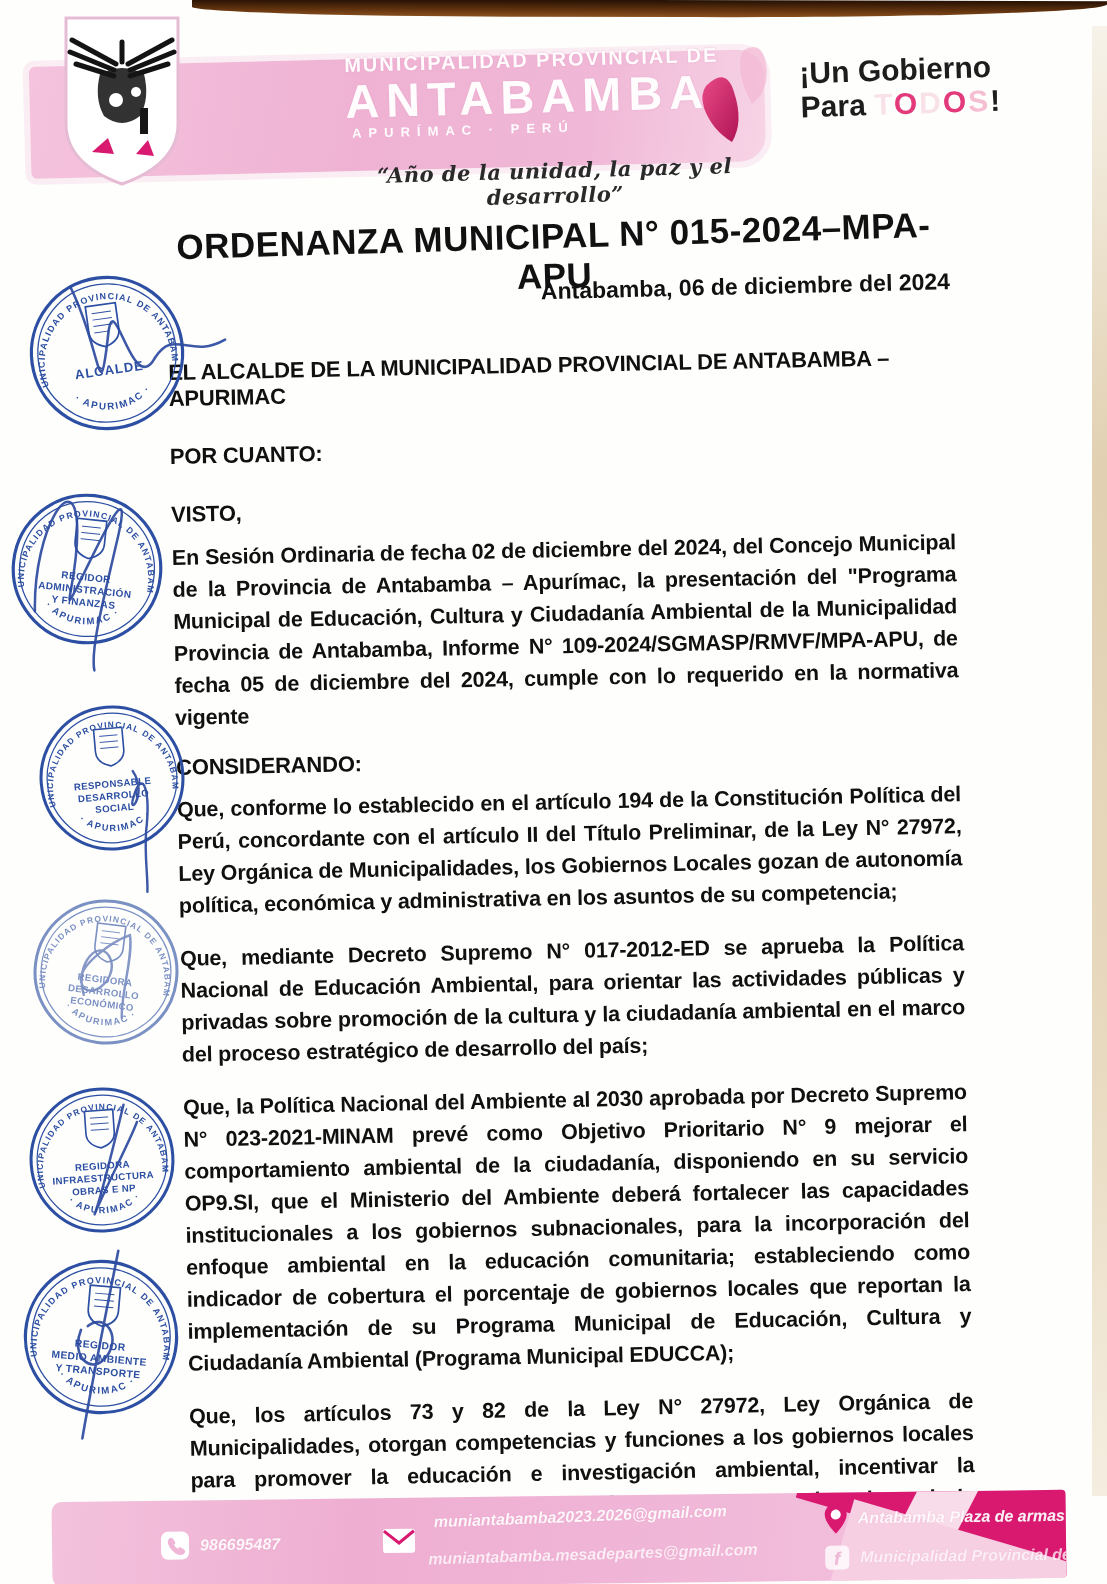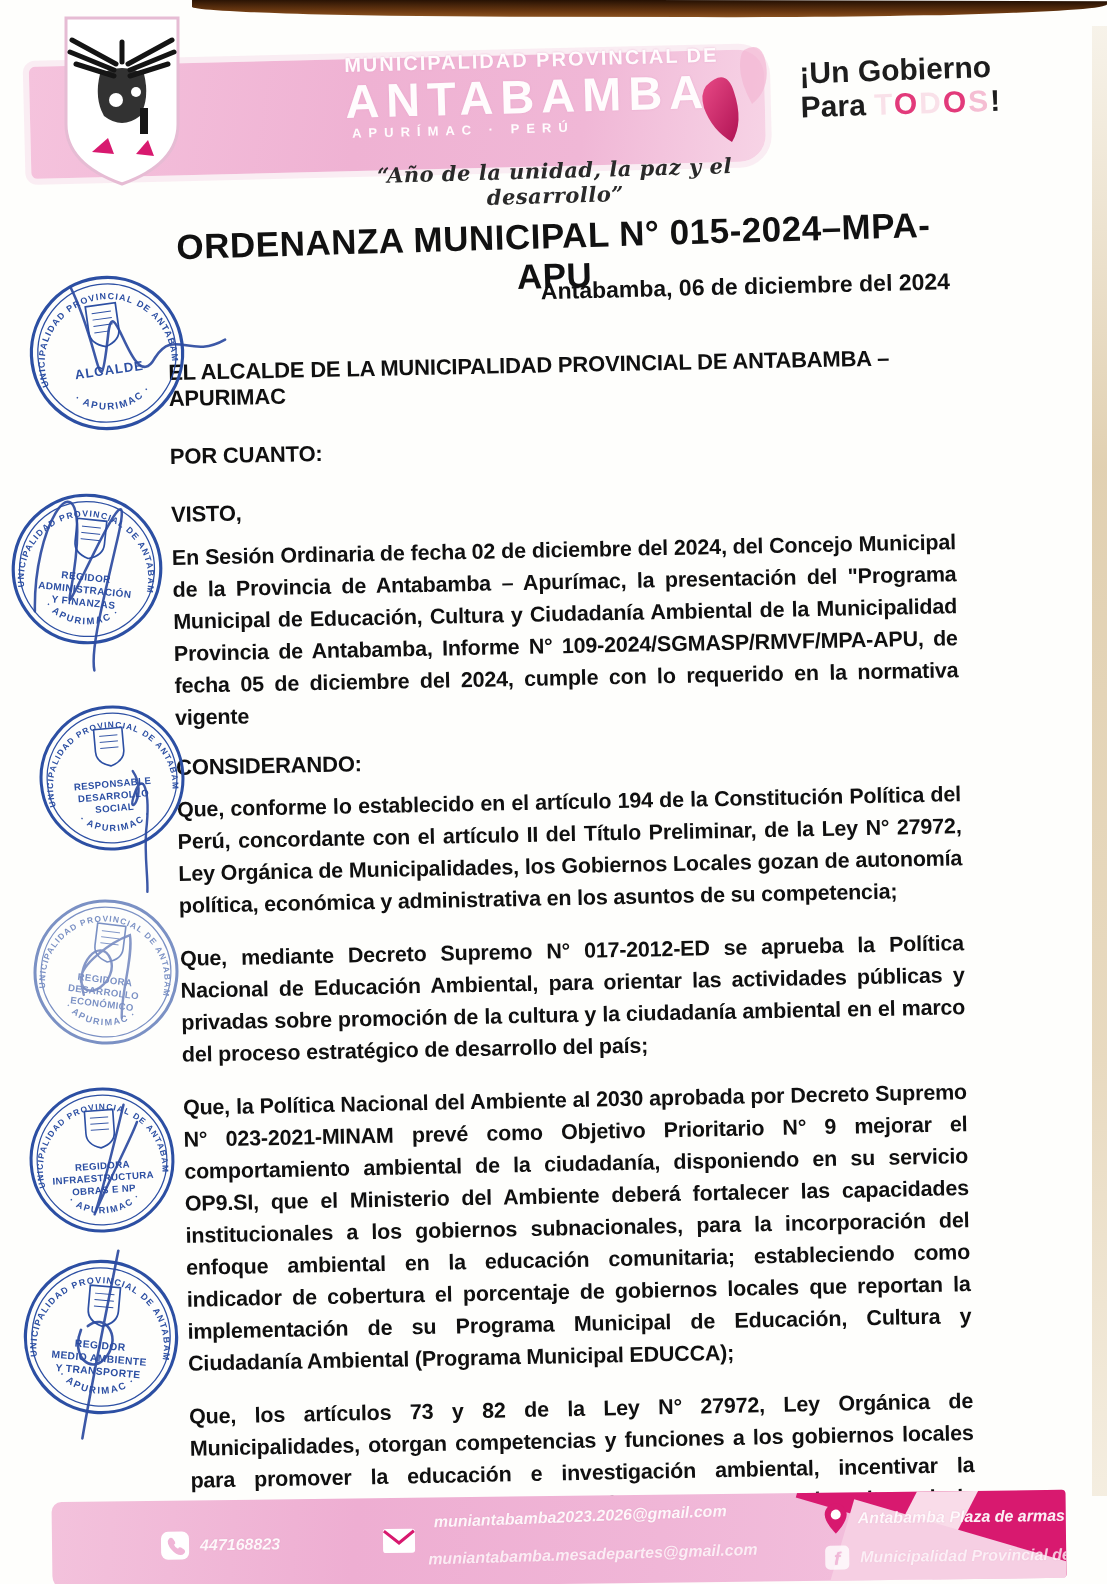--- a/index.html
+++ b/index.html
@@ -290,21 +290,21 @@
 <div class="footer-bar">
   <div class="f-deco-dark"></div>
   <div class="f-deco-white"></div>
   <div class="f-deco-light"></div>
 
   <div class="f-item" style="left:108px;top:30px">
     <svg class="f-icon" width="30" height="30" viewBox="0 0 30 30">
       <rect x="1" y="1" width="28" height="28" rx="7" fill="#ffffff"></rect>
       <path d="M9,8 q2,-2 4,0 l2,3 q1,2 -1,3 q1,3 4,4 q1,-2 3,-1 l3,2 q2,2 0,4 q-3,3 -8,0 q-6,-4 -8,-10 q-1,-3 1,-5 z" fill="#f0b6d7"></path>
     </svg>
-    <span>447168823</span>
+    <span>986695487</span>
   </div>
 
   <svg class="f-icon" style="position:absolute;left:330px;top:30px" width="34" height="26" viewBox="0 0 34 26">
     <rect x="1" y="1" width="32" height="24" rx="3" fill="#ffffff"></rect>
     <path d="M2,3 L17,15 L32,3" fill="none" stroke="#d8196f" stroke-width="3"></path>
   </svg>
   <div class="f-item f-email1" style="left:382px;top:12px">
     <span>muniantabamba2023.2026@gmail.com</span>
   </div>
   <div class="f-item f-email2" style="left:376px;top:50px">

